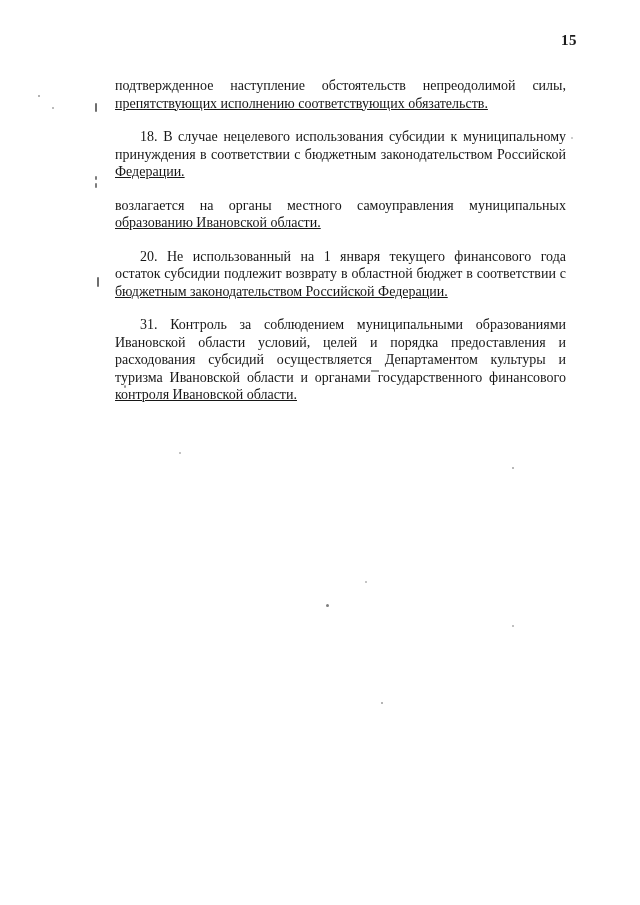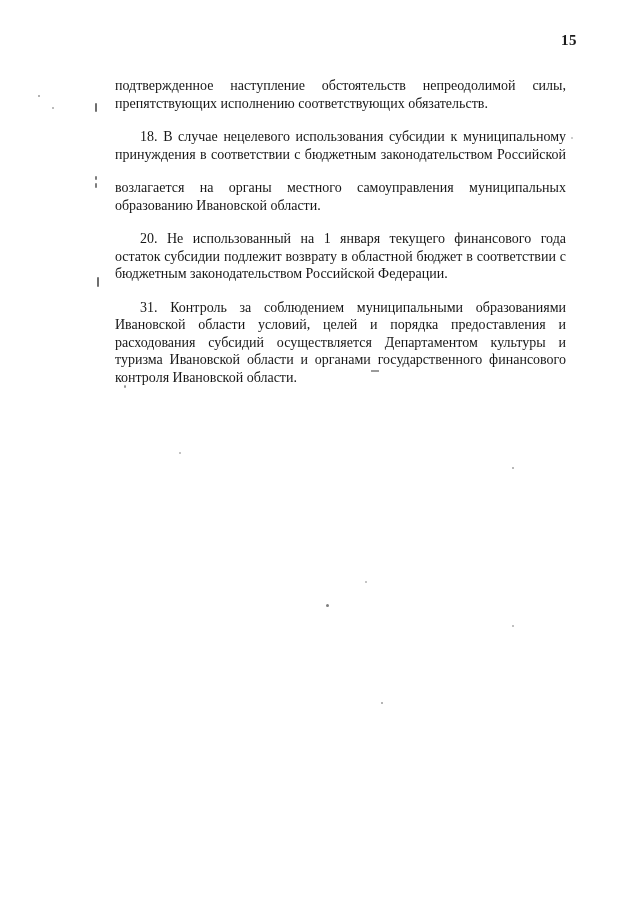--- a/index.html
+++ b/index.html
@@ -35,21 +35,21 @@
   .para { margin: 16px; }
   .line {
     text-align: justify;
     text-align-last: justify;
     line-height: 17.5px;
     height: 17.5px;
     overflow: hidden;
     white-space: normal;
   }
   .line.first { text-indent: 25px; }
-  .line.last { text-align-last: left; }
+  .line.last { text-align-last: left; text-decoration: underline; }
   
   .artifact { position: absolute; pointer-events: none; }
   .tick { width: 2px; background: #6e6e6e; border-radius: 1px; }
   .speck { border-radius: 50%; }
   .dash { background: #9a9a9a; }
 </style>
 </head>
 <body>
 
 <div class="page">
@@ -59,20 +59,21 @@
   <div class="content">
 
     <div class="para">
       <div class="line">подтвержденное наступление обстоятельств непреодолимой силы,</div>
       <div class="line last">препятствующих исполнению соответствующих обязательств.</div>
     </div>
 
     <div class="para">
       <div class="line first">18. В случае нецелевого использования субсидии к муниципальному</div>
       <div class="line">принуждения в соответствии с бюджетным законодательством Российской</div>
+      <div class="line last">Федерации.</div>
     </div>
 
     <div class="para">
       <div class="line">возлагается на органы местного самоуправления муниципальных</div>
       <div class="line last">образованию Ивановской области.</div>
     </div>
 
     <div class="para">
       <div class="line first">20. Не использованный на 1 января текущего финансового года</div>
       <div class="line">остаток субсидии подлежит возврату в областной бюджет в соответствии с</div>

